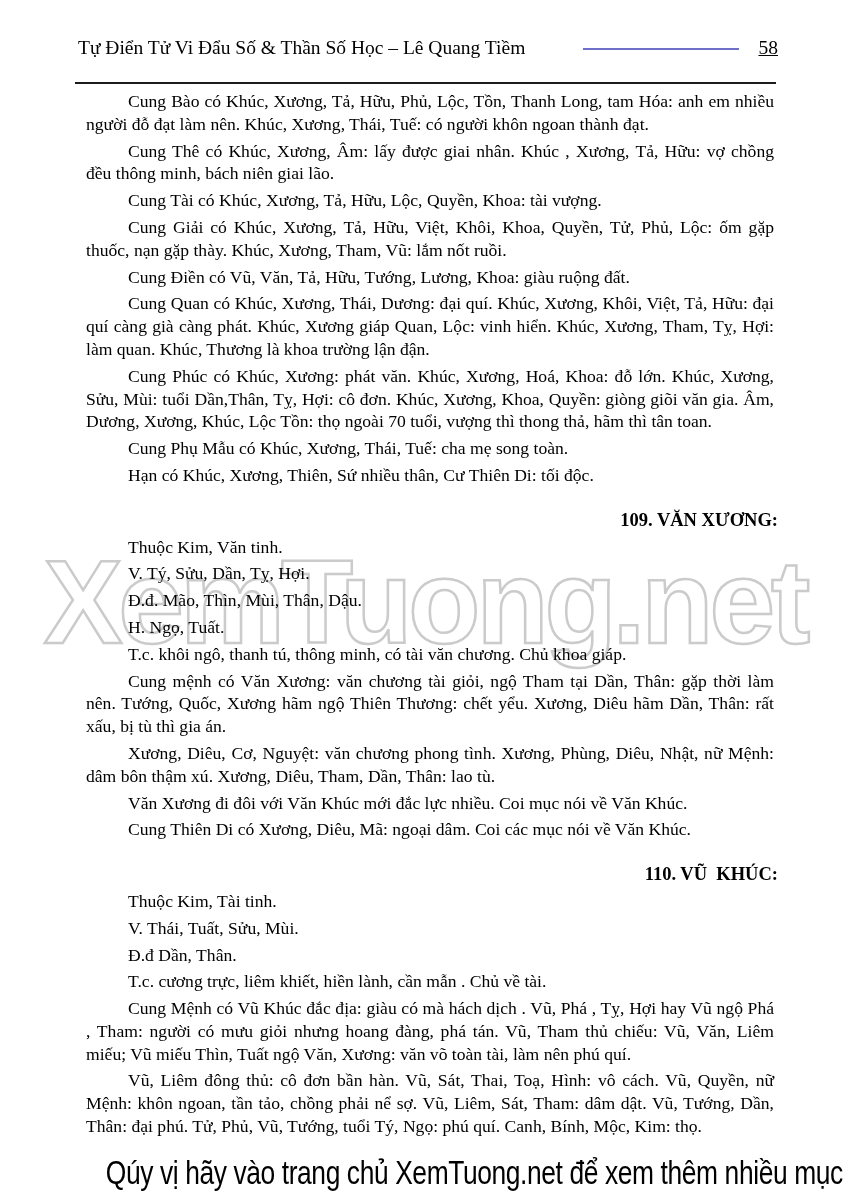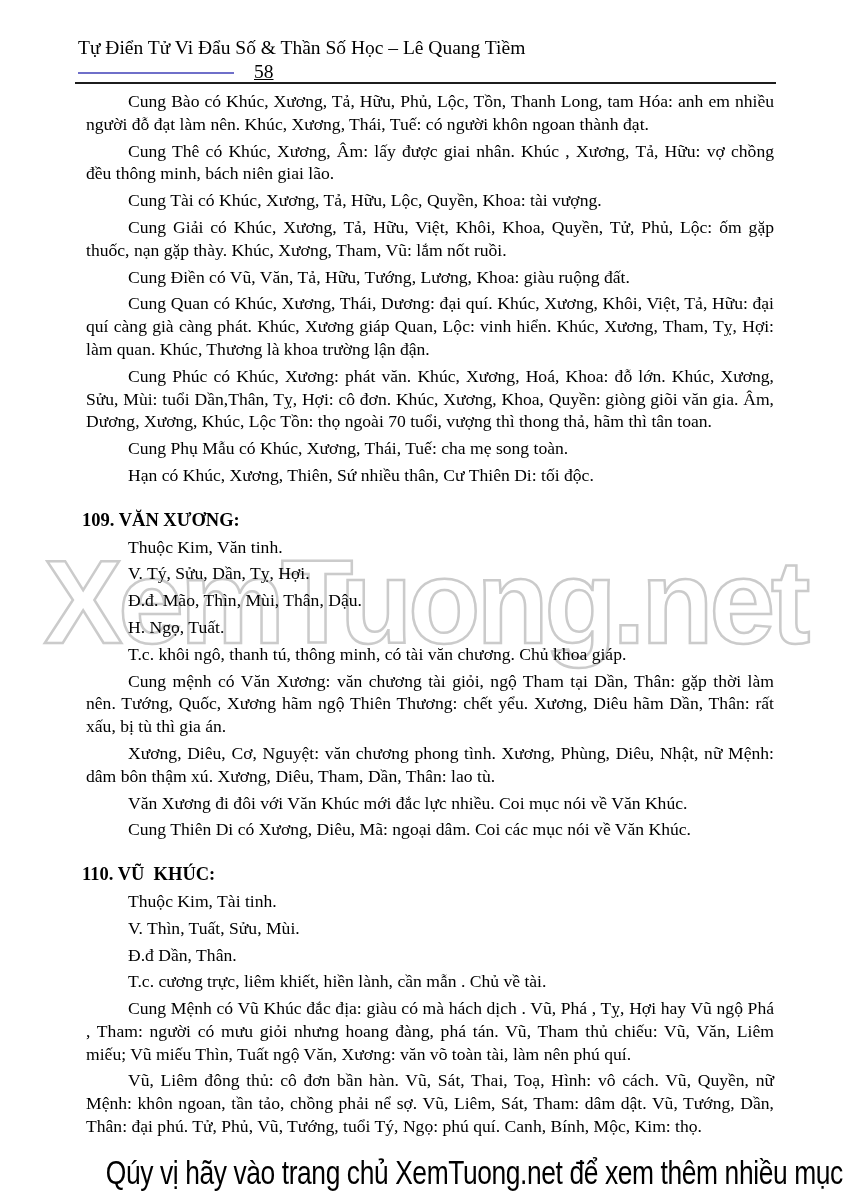--- a/index.html
+++ b/index.html
@@ -10,21 +10,21 @@
     font-family: "Liberation Serif", "DejaVu Serif", serif;
     position: relative;
     overflow: hidden;
   }
   .page { position: absolute; inset: 0; }
 
   
   .header {
     position: absolute; top: 36px; left: 78px; right: 72px;
     display: flex; align-items: baseline; justify-content: space-between;
-    font-size: 19.5px; line-height: 24px; flex-direction: column;
+    font-size: 19.5px; line-height: 24px;
   }
   .header-right { display: flex; align-items: baseline; text-decoration: underline; }
   .page-underline {
     display: inline-block; width: 156px; height: 0;
     border-bottom: 2px solid #6f6fc9;
     margin-right: 20px; position: relative; top: -4px;
   }
   .header-rule {
     position: absolute; top: 82px; left: 75px; width: 701px; height: 0;
     border-top: 2.5px solid #1c1c1c;
@@ -46,21 +46,21 @@
   
   .content {
     position: absolute; top: 86px; left: 82px; width: 696px;
     font-size: 17.6px; line-height: 22.8px;
     text-align: justify; z-index: 1;
   }
   .content p { margin: 4px; text-indent: 42px; }
   .content h2 {
     font-size: 18.5px; font-weight: bold;
     margin: 22px 0 0 0; text-indent: 0;
-    white-space: pre-wrap; text-align: left;
+    white-space: pre-wrap; text-align: right;
   }
 
   
   .footer {
     position: absolute; bottom: 10px; left: 0; width: 850px;
     text-align: center; z-index: 1;
   }
   .footer-inner {
     display: inline-block;
     font-family: "Liberation Sans", "DejaVu Sans", sans-serif;
@@ -102,21 +102,21 @@
     <p>Đ.đ. Mão, Thìn, Mùi, Thân, Dậu.</p>
     <p>H. Ngọ, Tuất.</p>
     <p>T.c. khôi ngô, thanh tú, thông minh, có tài văn chương. Chủ khoa giáp.</p>
     <p>Cung mệnh có Văn Xương: văn chương tài giỏi, ngộ Tham tại Dần, Thân: gặp thời làm nên. Tướng, Quốc, Xương hãm ngộ Thiên Thương: chết yểu. Xương, Diêu hãm Dần, Thân: rất xấu, bị tù thì gia án.</p>
     <p>Xương, Diêu, Cơ, Nguyệt: văn chương phong tình. Xương, Phùng, Diêu, Nhật, nữ Mệnh: dâm bôn thậm xú. Xương, Diêu, Tham, Dần, Thân: lao tù.</p>
     <p>Văn Xương đi đôi với Văn Khúc mới đắc lực nhiều. Coi mục nói về Văn Khúc.</p>
     <p>Cung Thiên Di có Xương, Diêu, Mã: ngoại dâm. Coi các mục nói về Văn Khúc.</p>
 
     <h2>110. VŨ  KHÚC:</h2>
     <p>Thuộc Kim, Tài tinh.</p>
-    <p>V. Thìn, Tuất, Sửu, Mùi.</p>
+    <p>V. Thái, Tuất, Sửu, Mùi.</p>
     <p>Đ.đ Dần, Thân.</p>
     <p>T.c. cương trực, liêm khiết, hiền lành, cần mẫn . Chủ về tài.</p>
     <p>Cung Mệnh có Vũ Khúc đắc địa: giàu có mà hách dịch . Vũ, Phá , Tỵ, Hợi hay Vũ ngộ Phá , Tham: người có mưu giỏi nhưng hoang đàng, phá tán. Vũ, Tham thủ chiếu: Vũ, Văn, Liêm miếu; Vũ miếu Thìn, Tuất ngộ Văn, Xương: văn võ toàn tài, làm nên phú quí.</p>
     <p>Vũ, Liêm đông thủ: cô đơn bần hàn. Vũ, Sát, Thai, Toạ, Hình: vô cách. Vũ, Quyền, nữ Mệnh: khôn ngoan, tần tảo, chồng phải nể sợ. Vũ, Liêm, Sát, Tham: dâm dật. Vũ, Tướng, Dần, Thân: đại phú. Tử, Phủ, Vũ, Tướng, tuổi Tý, Ngọ: phú quí. Canh, Bính, Mộc, Kim: thọ.</p>
   </div>
 
   <div class="footer">
     <span class="footer-inner">Qúy vị hãy vào trang chủ XemTuong.net để xem thêm nhiều mục hay khác</span>
   </div>
 

